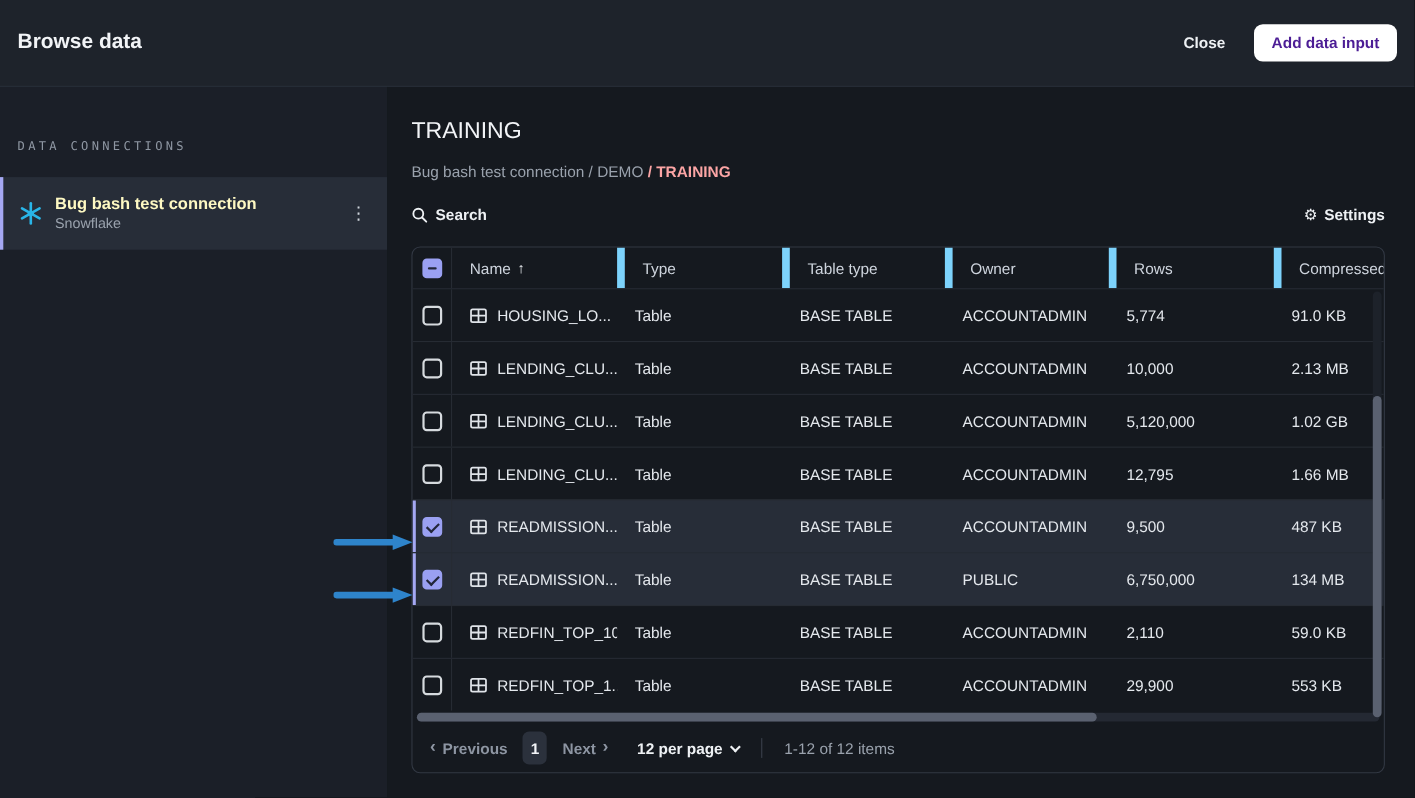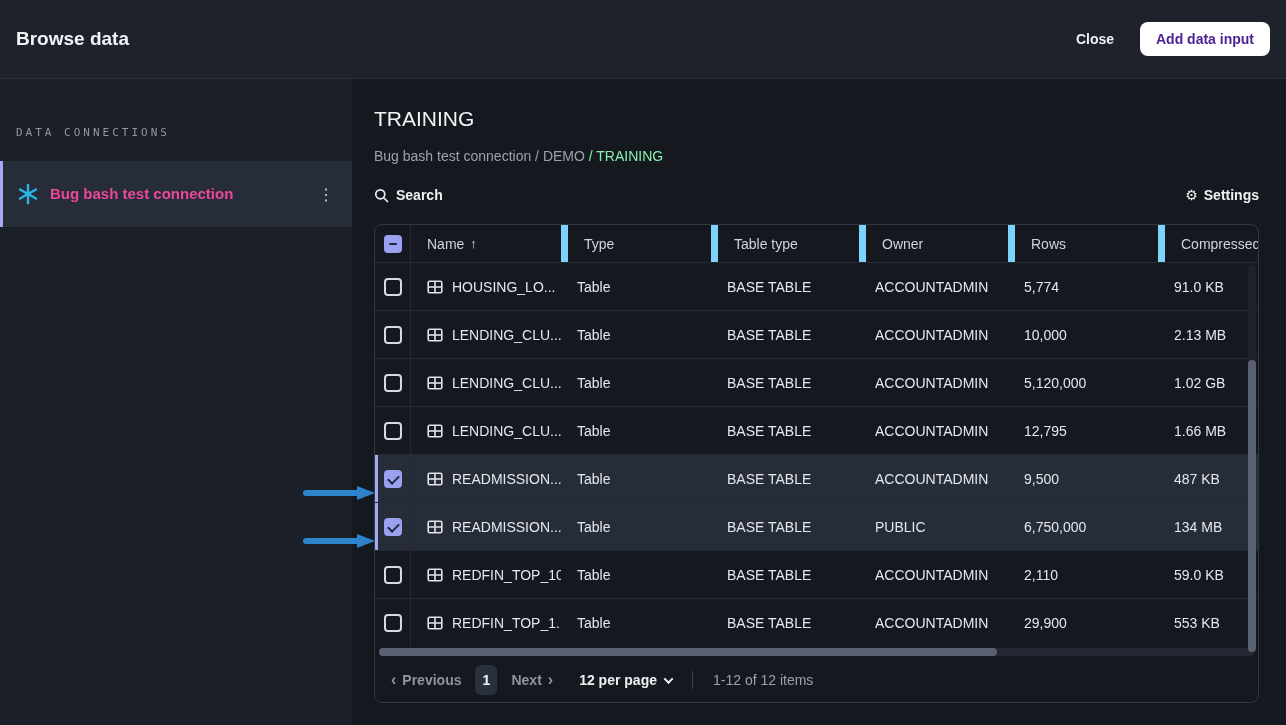--- a/index.html
+++ b/index.html
@@ -18,28 +18,28 @@
 
   
   .body-wrap { display:flex; height:646px; }
   .sidebar { width:352px; background:#1b1f28; flex-shrink:0; }
   .sidebar-section-label { font-family:"DejaVu Sans Mono", monospace; font-size:11px; letter-spacing:3px;
                            color:#8f97a3; padding:0 16px; margin-top:47px; margin-bottom:22px; }
   .connection-item { background:#272d38; border-left:3px solid #a5a8f3; height:66px;
                      display:flex; align-items:center; padding:0 14px; cursor:pointer; }
   .connection-icon { width:22px; height:22px; margin-right:11px; flex-shrink:0; }
   .connection-texts { flex:1; }
-  .connection-name { font-size:15px; font-weight:700; color:#ec4899; line-height:18px; }
+  .connection-name { font-size:15px; font-weight:700; color:#fef9c3; line-height:18px; }
   .connection-sub { font-size:13px; color:#9aa2ad; line-height:16px; }
   .kebab { font-size:16px; color:#cdd3da; padding:0 4px; cursor:pointer; }
 
   .main { flex:1; padding:28px 0 0 22px; background:#15191f; }
   .main-title { font-size:21px; font-weight:400; color:#f2f4f7; }
   .breadcrumb { margin-top:17px; font-size:14px; color:#9aa2ad; }
-  .breadcrumb b { color:#86efac; font-weight:400; }
+  .breadcrumb b { color:#fca5a5; font-weight:700; }
 
   .search-row { width:885px; margin-top:23px; display:flex; align-items:flex-end; justify-content:space-between; }
   .search-box { display:flex; align-items:center; gap:7px; cursor:text; }
   .search-box span { font-size:14px; font-weight:700; color:#eef1f4; }
   .settings-btn { display:flex; align-items:center; gap:6px; cursor:pointer; }
   .settings-btn .gear { font-size:14px; color:#eef1f4; }
   .settings-btn span.lbl { font-size:14px; font-weight:700; color:#eef1f4; }
 
   
   .table-card { position:relative; width:885px; margin-top:21px; border:1px solid #323843; border-radius:8px;
@@ -111,20 +111,21 @@
         <svg class="connection-icon" viewBox="0 0 24 24">
           <g stroke="#29b5e8" stroke-width="2.6" stroke-linecap="round">
             <line x1="12" y1="2" x2="12" y2="22"></line>
             <line x1="3.3" y1="7" x2="20.7" y2="17"></line>
             <line x1="3.3" y1="17" x2="20.7" y2="7"></line>
           </g>
           <rect x="9.4" y="9.4" width="5.2" height="5.2" rx="1" fill="#29b5e8" transform="rotate(45 12 12)"></rect>
         </svg>
         <div class="connection-texts">
           <div class="connection-name">Bug bash test connection</div>
+          <div class="connection-sub">Snowflake</div>
         </div>
         <div class="kebab">⋮</div>
       </div>
     </div>
 
     <div class="main">
       <div class="main-title">TRAINING</div>
       <div class="breadcrumb">
         <span>Bug bash test connection / DEMO </span><b>/ TRAINING</b>
       </div>

